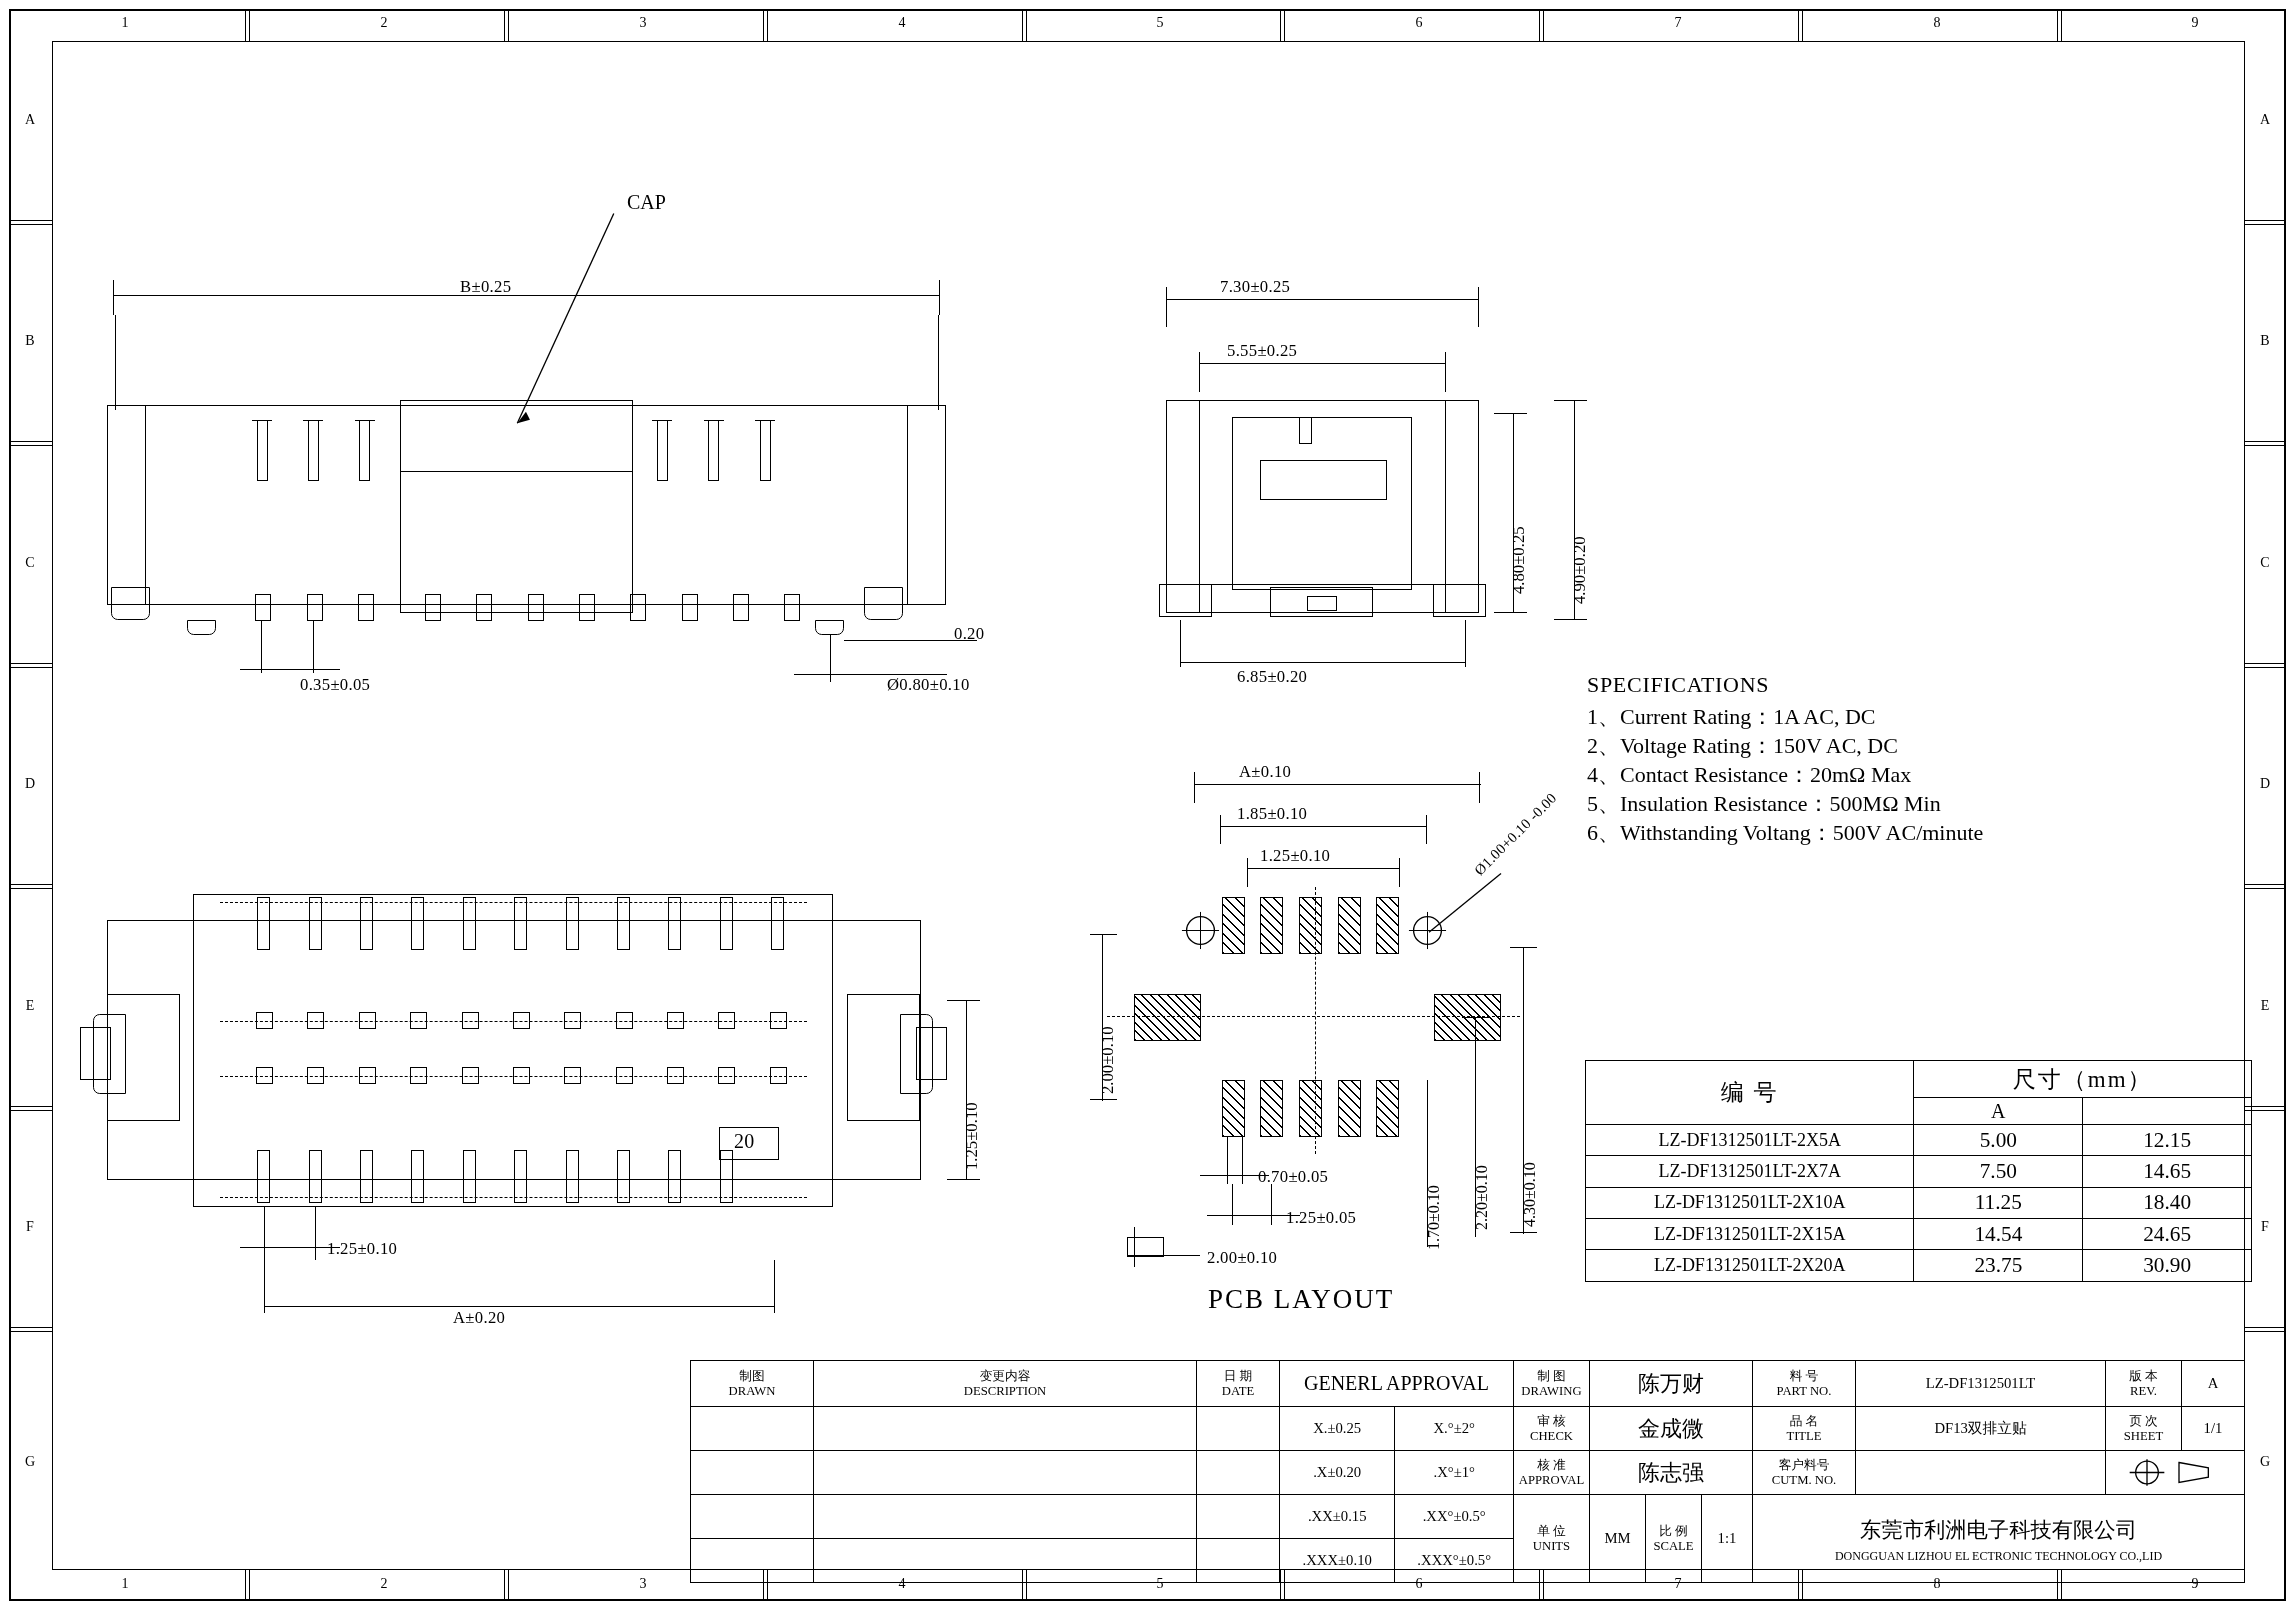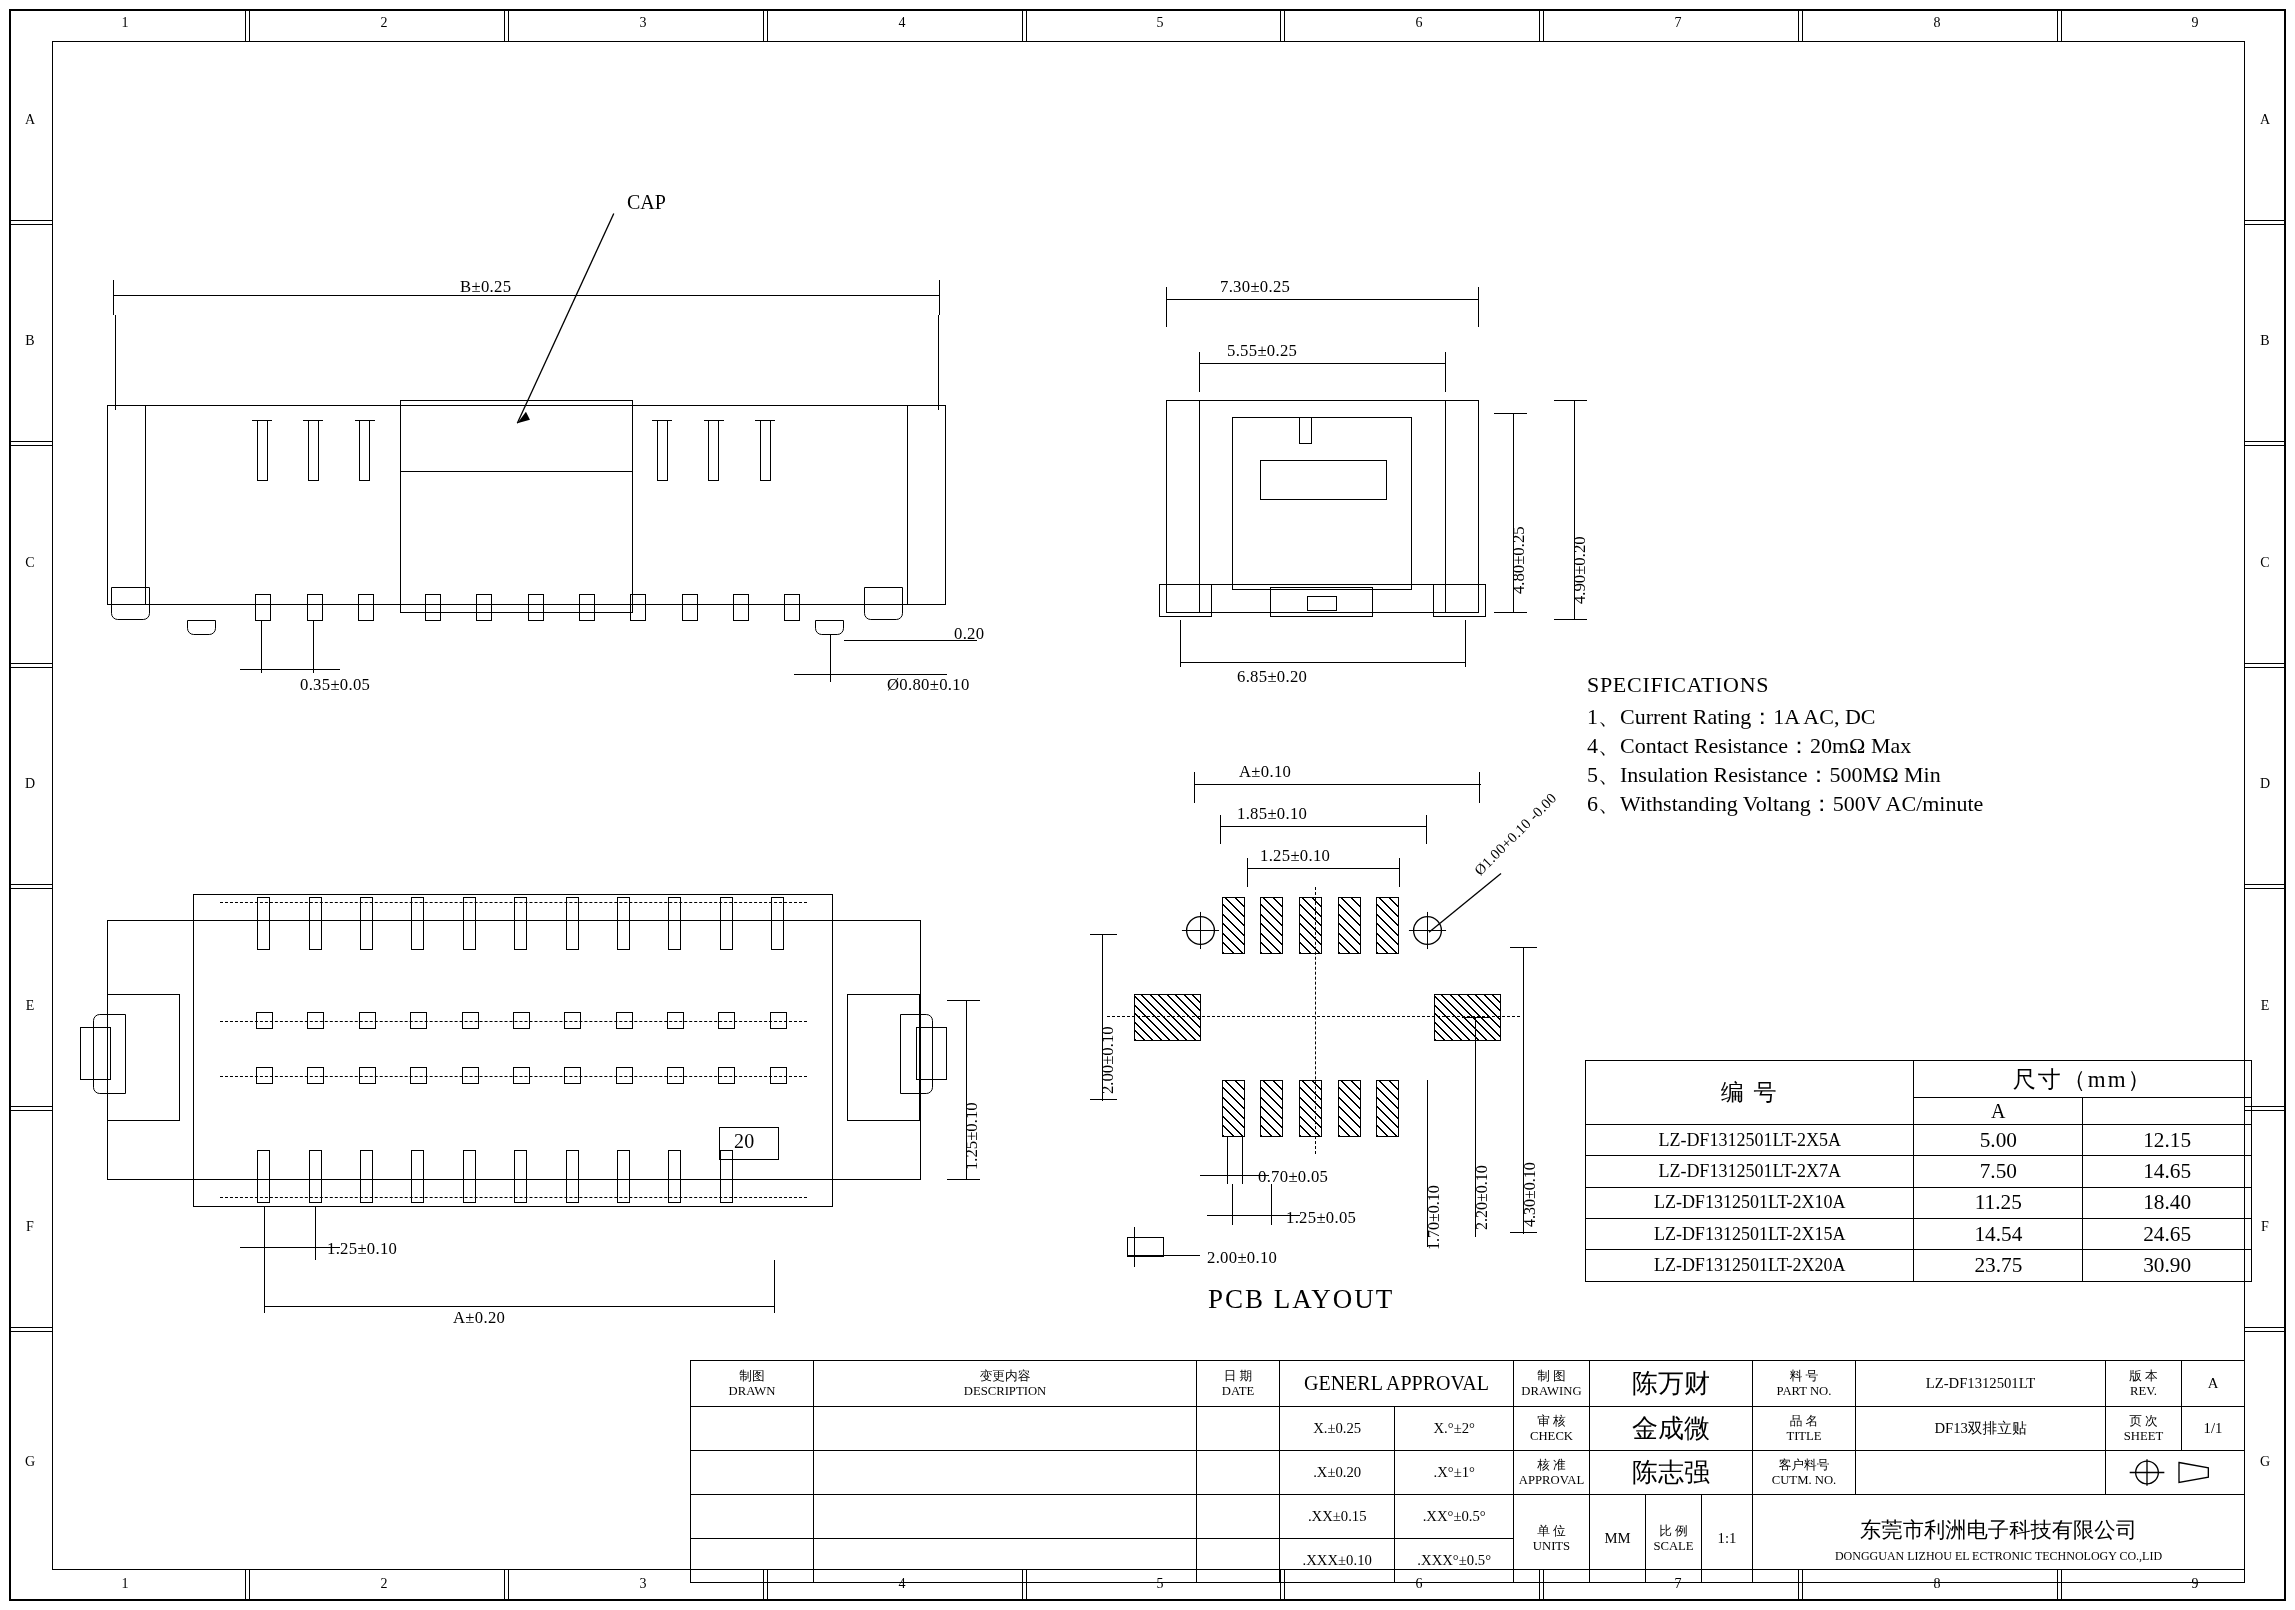--- a/index.html
+++ b/index.html
@@ -48,21 +48,21 @@
   .pt-sub{font-size:20px;padding:1.3px 4px;}
 
   
   #titleblock{position:absolute;left:690px;top:1360px;width:1555px;height:208px;}
   #titleblock table{border-collapse:collapse;}
   #titleblock td{border:1.3px solid #000;font-family:"Liberation Serif",serif;text-align:center;vertical-align:middle;}
   .cn{font-family:"DejaVu Sans","Liberation Sans",sans-serif;}
   .t-small{font-size:12.7px;line-height:14.7px;}
   .t-mid{font-size:14.7px;}
   .t-big{font-size:20px;}
-  .t-name{font-size:26px;}
+  .t-name{font-size:22px;}
   .t-company{font-size:21.3px;}
   .t-companysub{font-size:12px;}
 
   .pcbtitle{position:absolute;font-size:27px;letter-spacing:2px;font-family:"Liberation Serif",serif;}
 </style>
 </head>
 <body>
 
 <div id="sheet">
 
@@ -446,20 +446,21 @@
     <div class="ln hl" style="left:1510px;top:947px;width:27px;"></div>
     <div class="ln hl" style="left:1510px;top:1232px;width:27px;"></div>
     <div class="dimv" style="left:1521px;top:1227px;font-size:16px;">4.30±0.10</div>
 
     <div class="pcbtitle" style="left:1208px;top:1284px;">PCB LAYOUT</div>
   </div>
 
   <div id="specs">
     <div class="hdr">SPECIFICATIONS</div>
     <div class="li">1、Current Rating：1A AC, DC</div>
+    <div class="li">2、Voltage Rating：150V AC, DC</div>
     <div class="li">4、Contact Resistance：20mΩ Max</div>
     <div class="li">5、Insulation Resistance：500MΩ Min</div>
     <div class="li">6、Withstanding Voltang：500V AC/minute</div>
   </div>
 
   <table id="parttable">
     <tbody>
         <tr>
       <td rowspan="2" class="pt-hdr cn" style="width:333px;">编  号</td>
       <td colspan="2" class="pt-hdr cn">尺寸（mm）</td>

